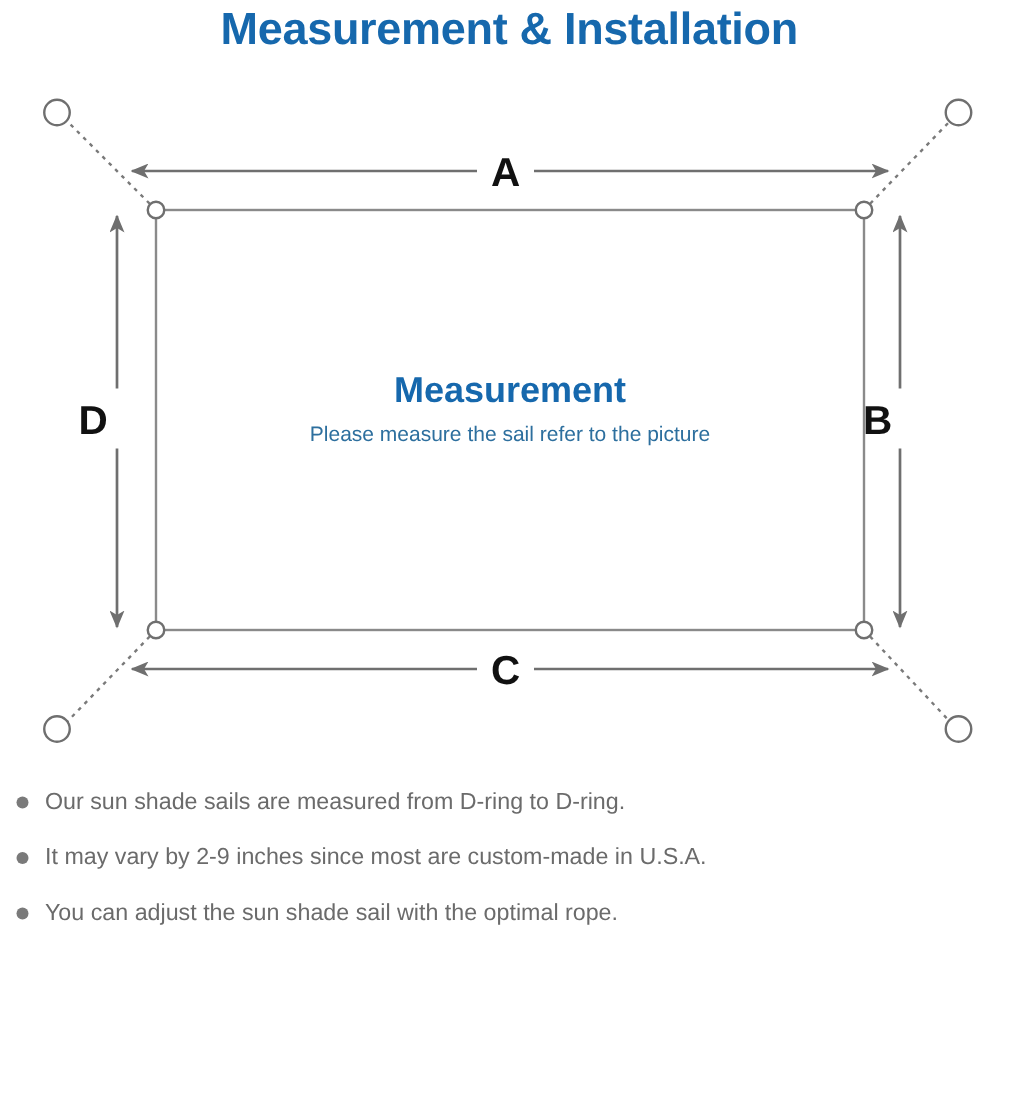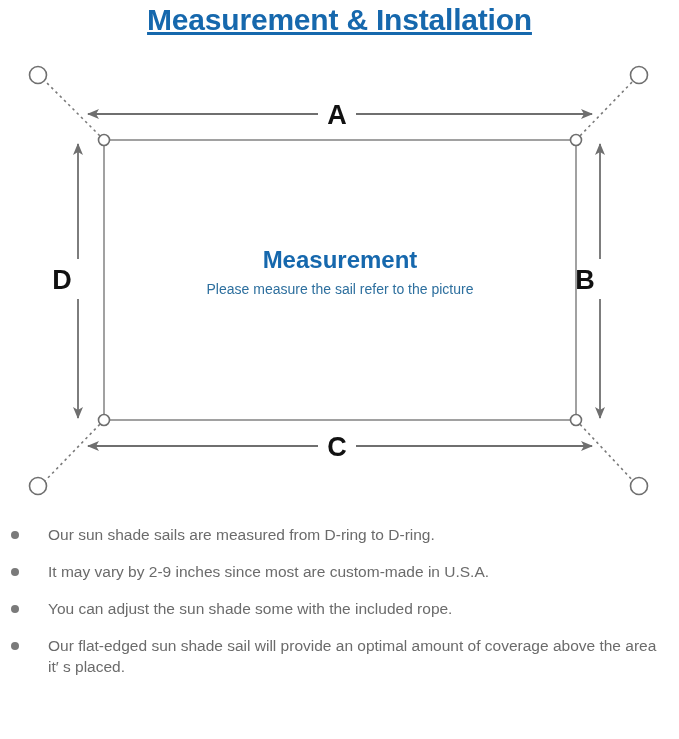--- a/index.html
+++ b/index.html
@@ -20,21 +20,20 @@
     top: 0px;
     left: 0;
     width: 679px;
     text-align: center;
     font-size: 30px;
     font-weight: bold;
     color: #1668ad;
     letter-spacing: -0.2px;
     line-height: 40px;
     white-space: nowrap;
-    text-decoration: underline;
   }
 
   #diagram {
     position: absolute;
     top: 46px;
     left: 0;
     width: 679px;
     height: 470px;
   }
 
@@ -61,21 +60,21 @@
   }
 
   #notes {
     position: absolute;
     top: 524px;
     left: 0;
     width: 679px;
   }
   .note-item {
     position: relative;
-    padding-left: 48px;
+    padding-left: 30px;
     margin-bottom: 16px;
     font-size: 15.5px;
     line-height: 21px;
     color: #6b6b6b;
     padding-right: 8px;
   }
   .note-bullet {
     position: absolute;
     left: 11px;
     top: 7px;
@@ -151,19 +150,15 @@
   <div class="note-item">
     <span class="note-bullet"></span>
     <span>Our sun shade sails are measured from D-ring to D-ring.</span>
   </div>
   <div class="note-item">
     <span class="note-bullet"></span>
     <span>It may vary by 2-9 inches since most are custom-made in U.S.A.</span>
   </div>
   <div class="note-item">
     <span class="note-bullet"></span>
-    <span>You can adjust the sun shade some with the included rope.</span>
-  </div>
-  <div class="note-item">
-    <span class="note-bullet"></span>
-    <span>Our flat-edged sun shade sail will provide an optimal amount of coverage above the area it′ s placed.</span>
+    <span>You can adjust the sun shade sail with the optimal rope.</span>
   </div>
 </div>
 
 </body></html>

